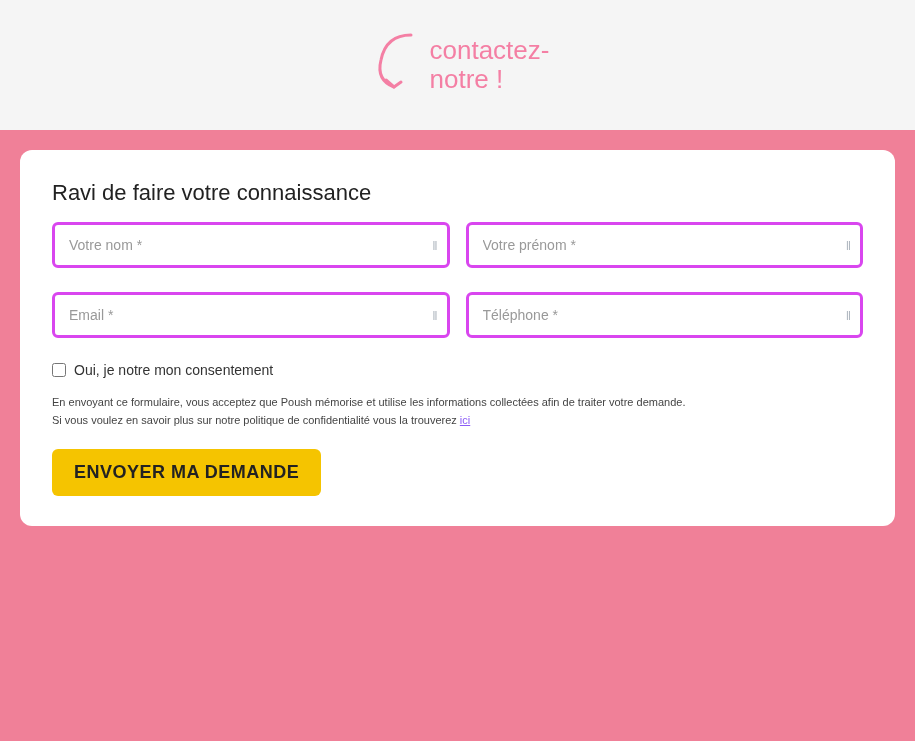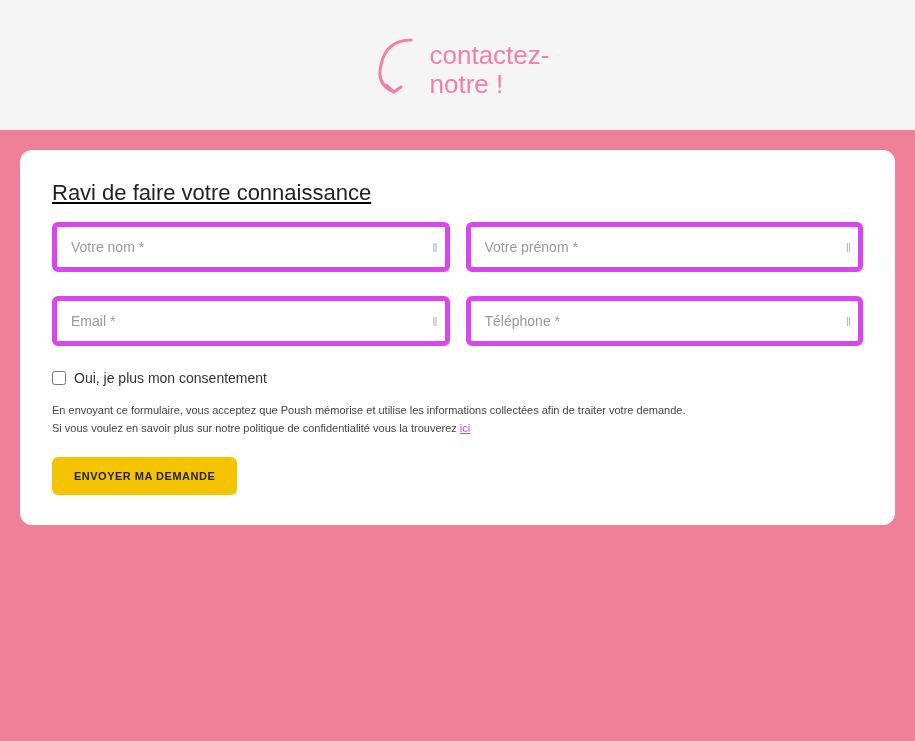--- a/index.html
+++ b/index.html
@@ -9,21 +9,21 @@
       background: #f5f5f5;
       min-height: 741px;
       width: 915px;
     }
 
     
     .header {
       background: #f5f5f5;
       display: flex;
       justify-content: center;
-      align-items: flex-end;
+      align-items: center;
       padding: 20px 0 20px 0;
       height: 130px;
     }
 
     .header-logo {
       display: flex;
       align-items: center;
       gap: 4px;
     }
 
@@ -65,21 +65,21 @@
       margin-bottom: 24px;
     }
 
     .form-group {
       flex: 1;
       position: relative;
     }
 
     .form-input {
       width: 100%;
-      border: 5px solid #d946ef;
+      border: 3px solid #d946ef;
       border-radius: 6px;
       padding: 12px 40px 12px 14px;
       font-size: 14px;
       color: #888;
       outline: none;
       background: #fff;
     }
 
     .form-input::placeholder {
       color: #999;
@@ -132,41 +132,40 @@
 
     
     .legal-text {
       font-size: 11px;
       color: #444;
       line-height: 1.6;
       margin-bottom: 20px;
     }
 
     .legal-link {
-      color: #ec4899;
+      color: #8b5cf6;
       text-decoration: underline;
       cursor: pointer;
     }
 
     
     .submit-btn {
       background: #f5c400;
       color: #222;
       border: none;
       border-radius: 6px;
       padding: 13px 22px;
-      font-size: 11px;
+      font-size: 18px;
       font-weight: 700;
       letter-spacing: 0.5px;
       cursor: pointer;
       text-transform: uppercase;
     }
 
     .section-block {
-      text-decoration: underline;
     }
   </style>
 </head>
 <body>
 
 <div class="header">
   <div class="header-logo">
     <svg width="60" height="80" viewBox="0 0 60 80" fill="none" xmlns="http://www.w3.org/2000/svg">
 
       <path d="M45 10 Q20 10 15 35 Q10 55 28 62" stroke="#f47fa4" stroke-width="3" fill="none" stroke-linecap="round"></path>
@@ -210,21 +209,21 @@
           <span class="input-icon">‖</span>
         </div>
       </div>
     </div>
 
     
 
     
     <div class="checkbox-row">
       <input class="checkbox-input" type="checkbox" id="consent" style="">
-      <label class="checkbox-label" for="consent">Oui, je plus mon consentement</label>
+      <label class="checkbox-label" for="consent">Oui, je notre mon consentement</label>
     </div>
 
     
     <div class="legal-text">
       <span>En envoyant ce formulaire, vous acceptez que Poush mémorise et utilise les informations collectées afin de traiter votre demande.</span>
       <br>
       <span>Si vous voulez en savoir plus sur notre politique de confidentialité vous la trouverez </span>
       <a class="legal-link" href="#">ici</a>
     </div>
 

